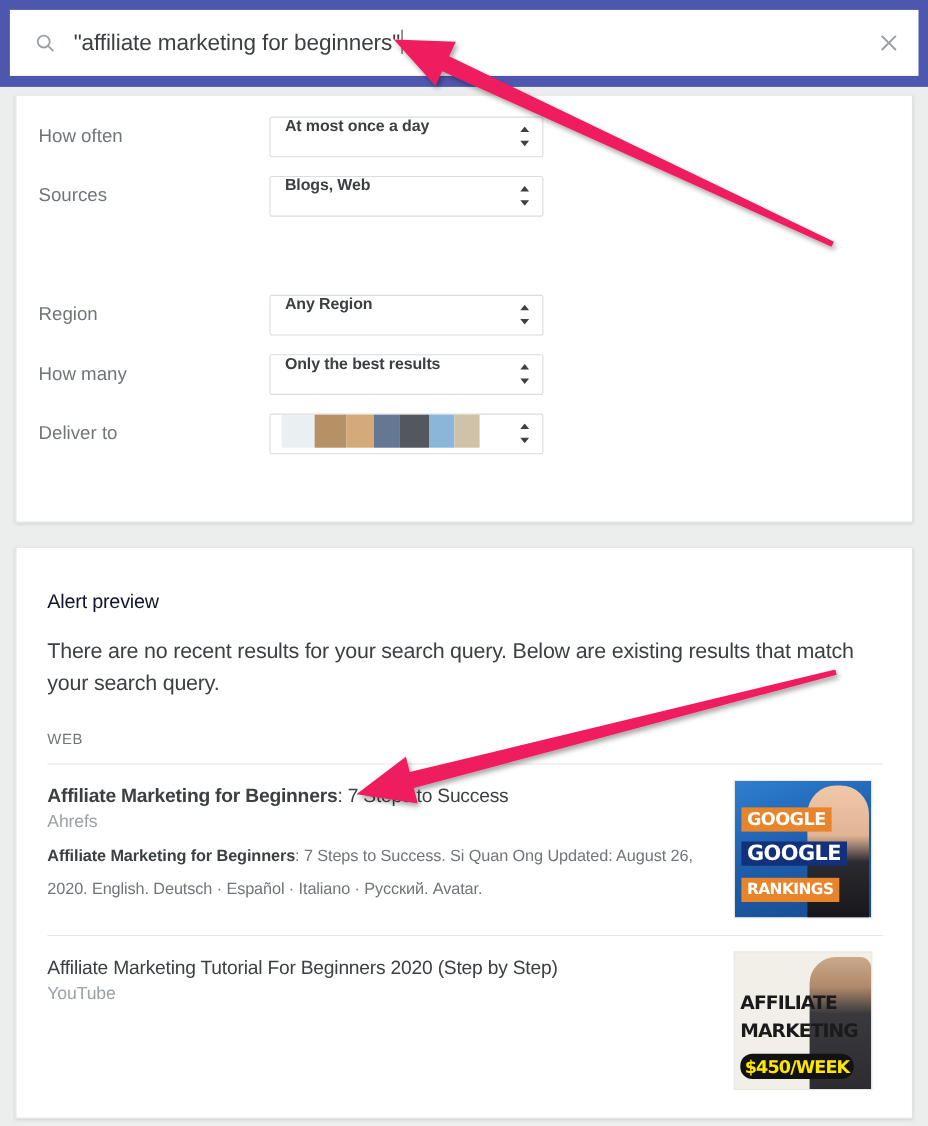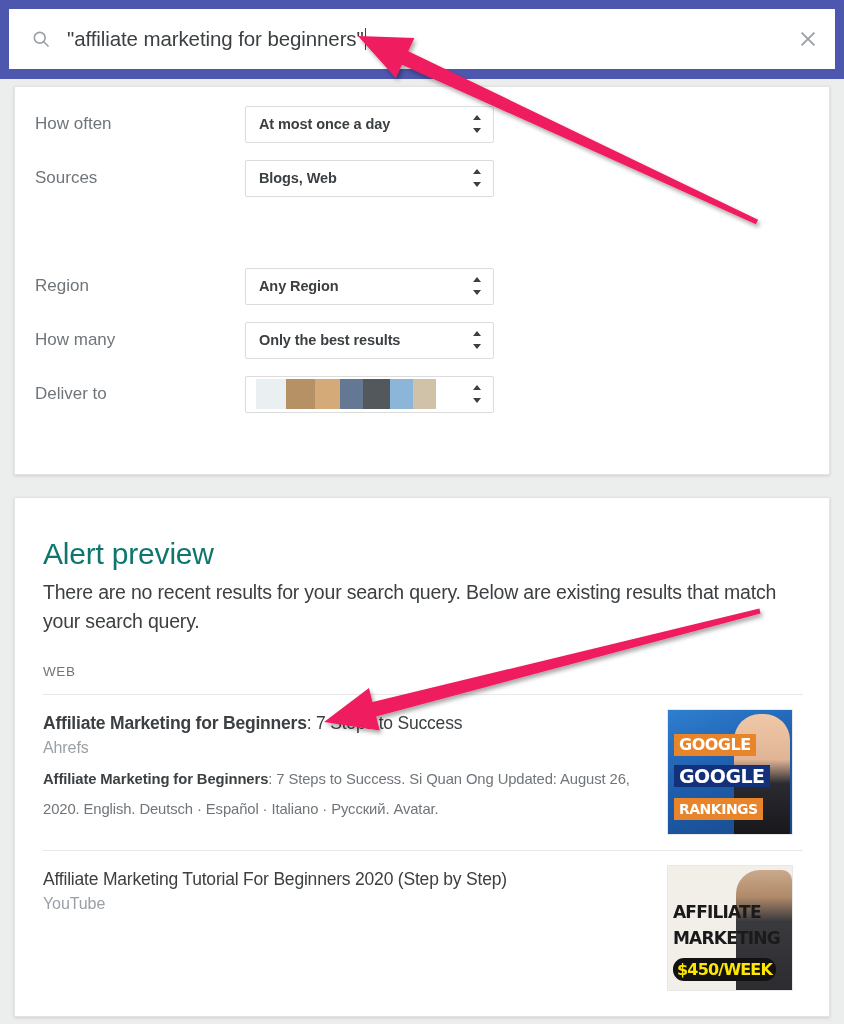--- a/index.html
+++ b/index.html
@@ -99,21 +99,21 @@
     font-weight: 400;
   }
   .opt-field {
     position: relative;
     width: 249px;
     height: 37px;
     background: #fff;
     border: 1px solid #dcdcdc;
     border-radius: 2px;
     display: flex;
-    align-items: center;
+    align-items: flex-start;
     padding-left: 13px;
   }
   .opt-value {
     font-size: 14.5px;
     font-weight: bold;
     color: #3c4043;
     letter-spacing: -0.1px;
   }
   .spin {
     position: absolute;
@@ -167,22 +167,22 @@
     width: 0; height: 0;
     border-left: 6px solid transparent;
     border-right: 6px solid transparent;
     border-bottom: 6px solid #4285f4;
   }
 
   
   .preview-title {
     position: absolute;
     left: 28px; top: 39px;
-    font-size: 30px;
-    color: #0f766e;
+    font-size: 18px;
+    color: #0f172a;
     font-weight: 400;
     letter-spacing: -0.2px;
   }
   .preview-note {
     position: absolute;
     left: 28px; top: 80px;
     width: 740px;
     font-size: 19.5px;
     line-height: 29px;
     color: #3c4043;

